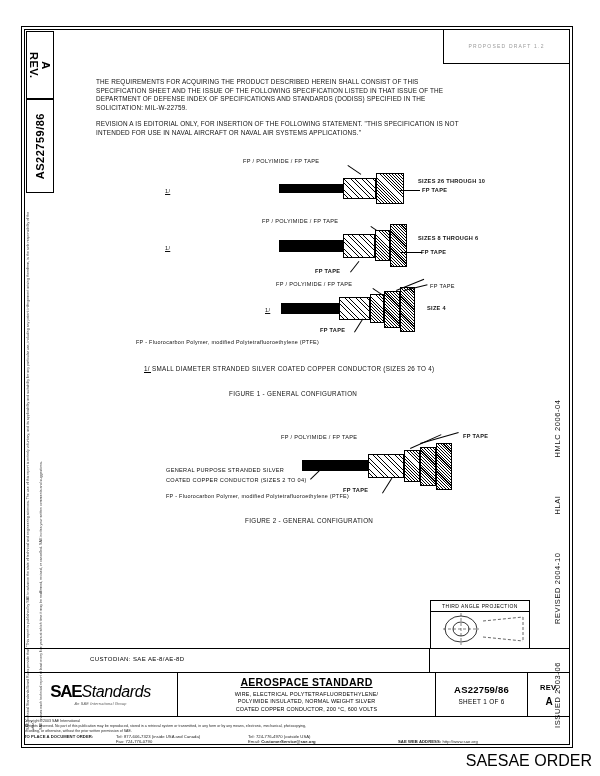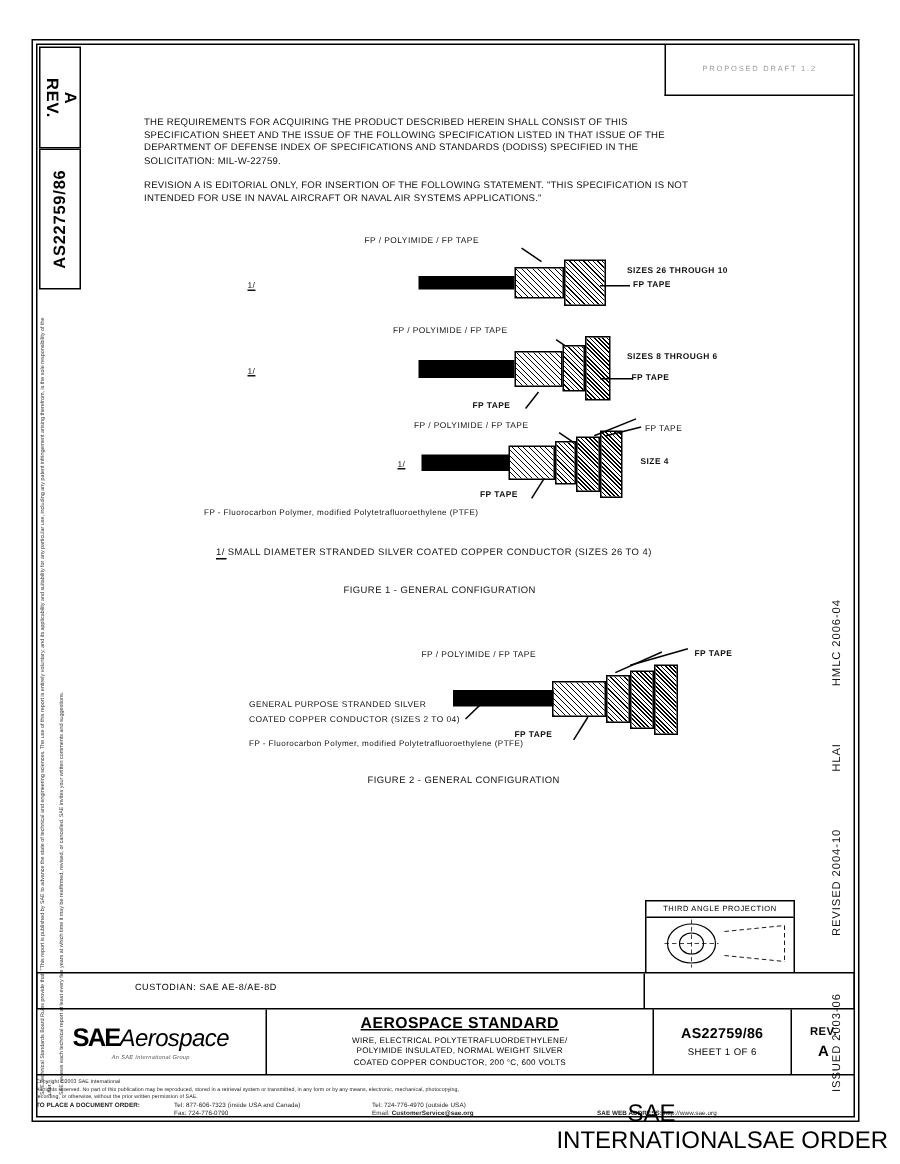--- a/index.html
+++ b/index.html
@@ -312,21 +312,21 @@
     <div class="vdiv" style="left:0;"></div>
     <div class="vdiv" style="left:405px;"></div>
     <div class="vdiv" style="left:545px;"></div>
   </div>
 
   <div class="titleblock">
 
     <div class="tb-cell tb-logo">
       <div class="sae-logo">
         <span class="s1">SAE</span>
-        <span class="s2">Aerospace</span>
+        <span class="s2">Standards</span>
       </div>
       <div class="sae-sub">An SAE International Group</div>
     </div>
 
     <div class="tb-cell tb-mid">
       <div class="as-title">AEROSPACE STANDARD</div>
       <div class="as-desc">
         <div>WIRE, ELECTRICAL POLYTETRAFLUORDETHYLENE/</div>
         <div>POLYIMIDE INSULATED, NORMAL WEIGHT SILVER</div>
         <div>COATED COPPER CONDUCTOR, 200 °C, 600 VOLTS</div>
@@ -373,18 +373,17 @@
       <div>
         <b>SAE WEB ADDRESS:</b>
         <span>http://www.sae.org</span>
       </div>
     </div>
   </div>
 
   <div class="wm-wrap">
     <div style="display:flex;flex-direction:column;align-items:center;">
       <div class="wlogo">SAE</div>
-      <div class="wsub">INTERNATIONAL</div>
     </div>
     <div class="wtxt">SAE ORDER</div>
   </div>
 
 </div>
 
 </body></html>

